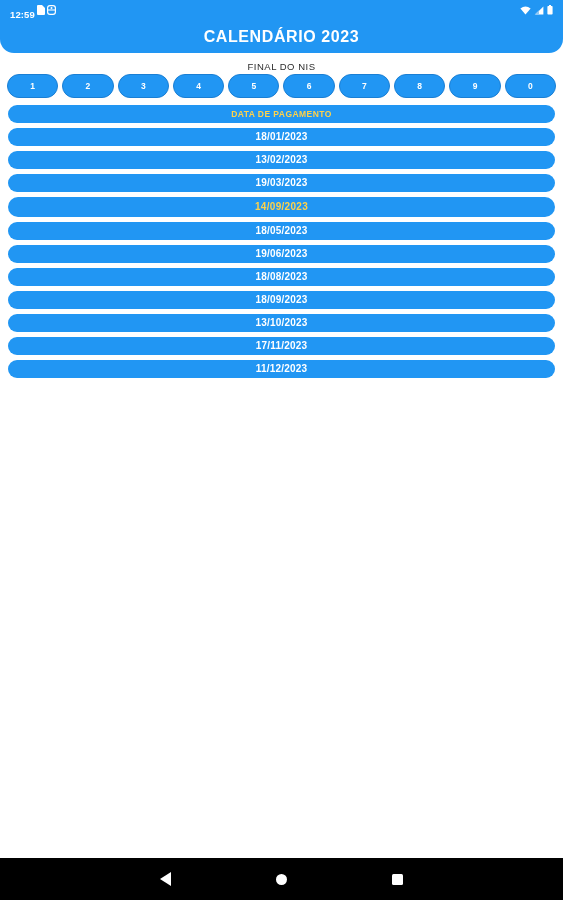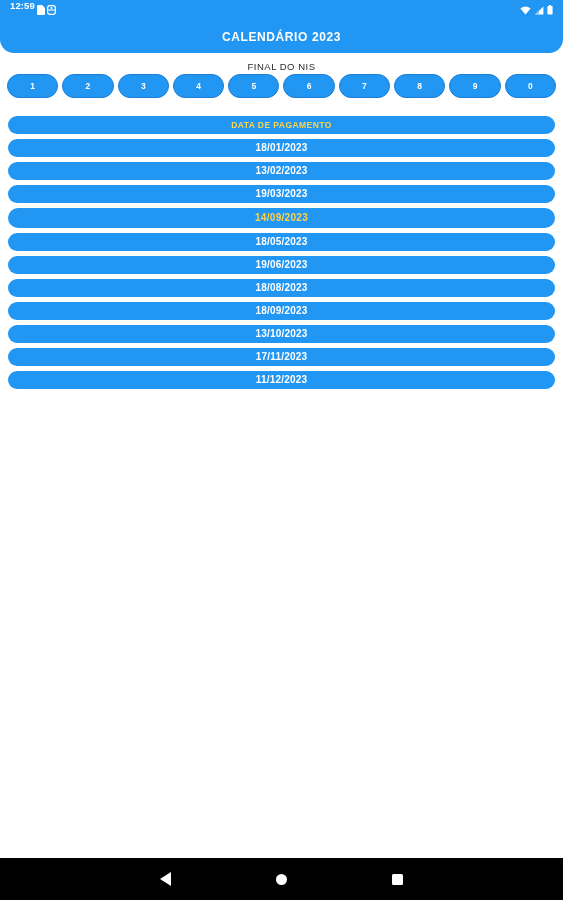--- a/index.html
+++ b/index.html
@@ -26,21 +26,21 @@
     height: 20px;
     background: #2196f3;
     display: flex;
     align-items: center;
     justify-content: space-between;
     padding: 0 10px;
     flex: 0 0 auto;
   }
   .status-left {
     display: flex;
-    align-items: flex-start;
+    align-items: flex-end;
     gap: 2px;
   }
   .status-time {
     color: #ffffff;
     font-size: 9.5px;
     font-weight: bold;
     letter-spacing: 0.1px;
     line-height: 1;
   }
   .status-right {
@@ -56,21 +56,21 @@
     border-bottom-left-radius: 14px;
     border-bottom-right-radius: 14px;
     height: 33px;
     display: flex;
     align-items: center;
     justify-content: center;
     flex: 0 0 auto;
   }
   .app-title {
     color: #ffffff;
-    font-size: 12px;
+    font-size: 16px;
     font-weight: bold;
     letter-spacing: 0.6px;
     line-height: 1;
   }
 
   
   .section-label {
     text-align: center;
     color: #2b2b2b;
     font-size: 9.5px;
@@ -98,21 +98,21 @@
     font-weight: bold;
     display: flex;
     align-items: center;
     justify-content: center;
     cursor: pointer;
     line-height: 1;
   }
 
   
   .date-list {
-    margin-top: 18px;
+    margin-top: 7px;
     padding: 0 8px;
     display: flex;
     flex-direction: column;
     gap: 5px;
   }
   .date-row {
     height: 18px;
     background: #2196f3;
     border-radius: 10px;
     display: flex;

